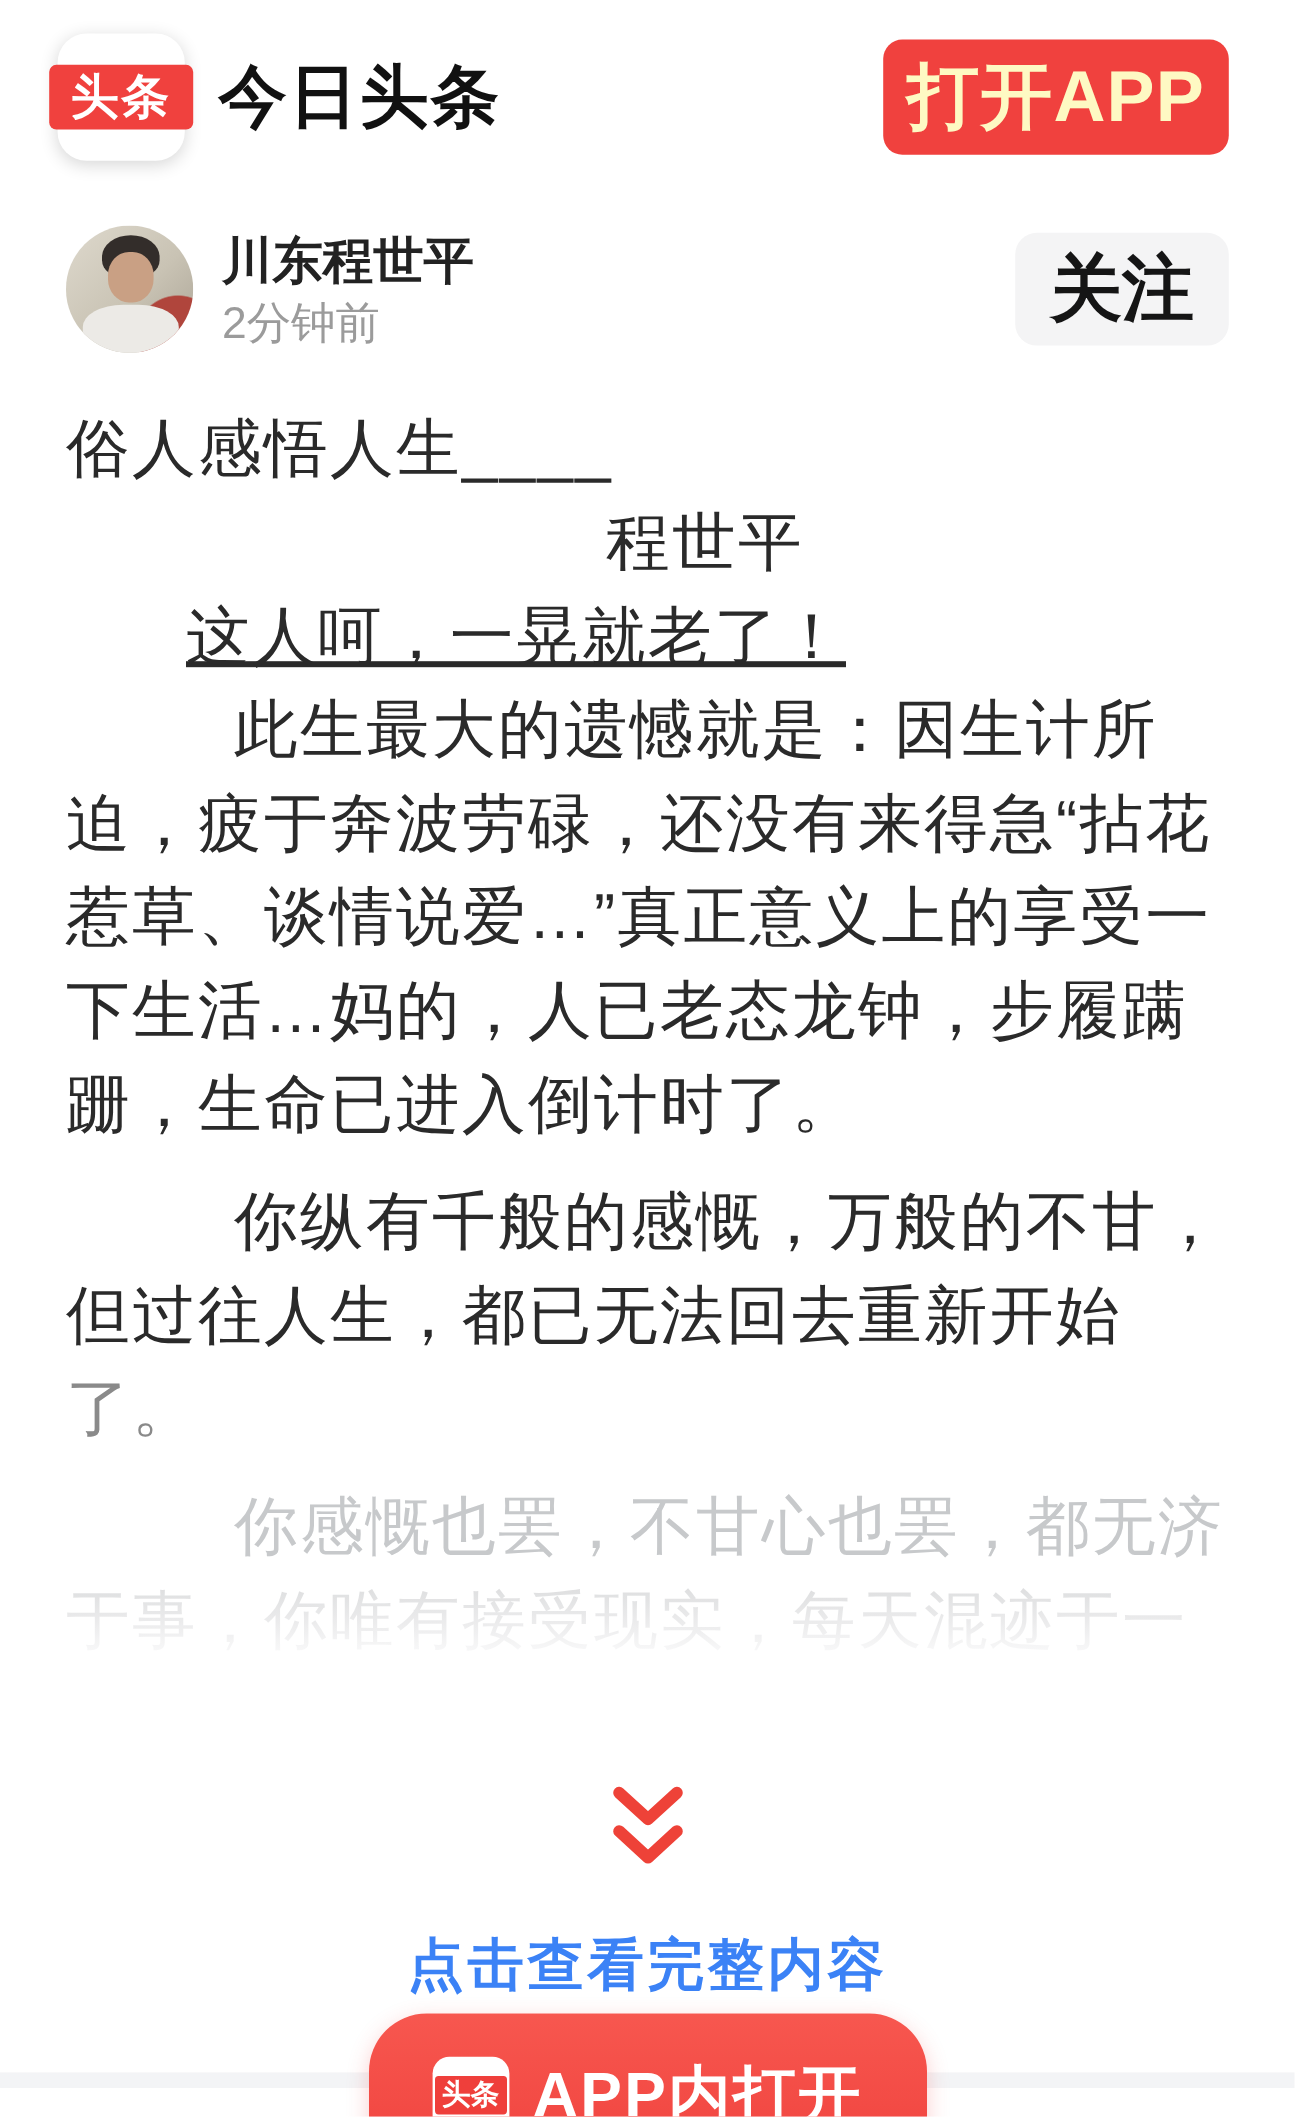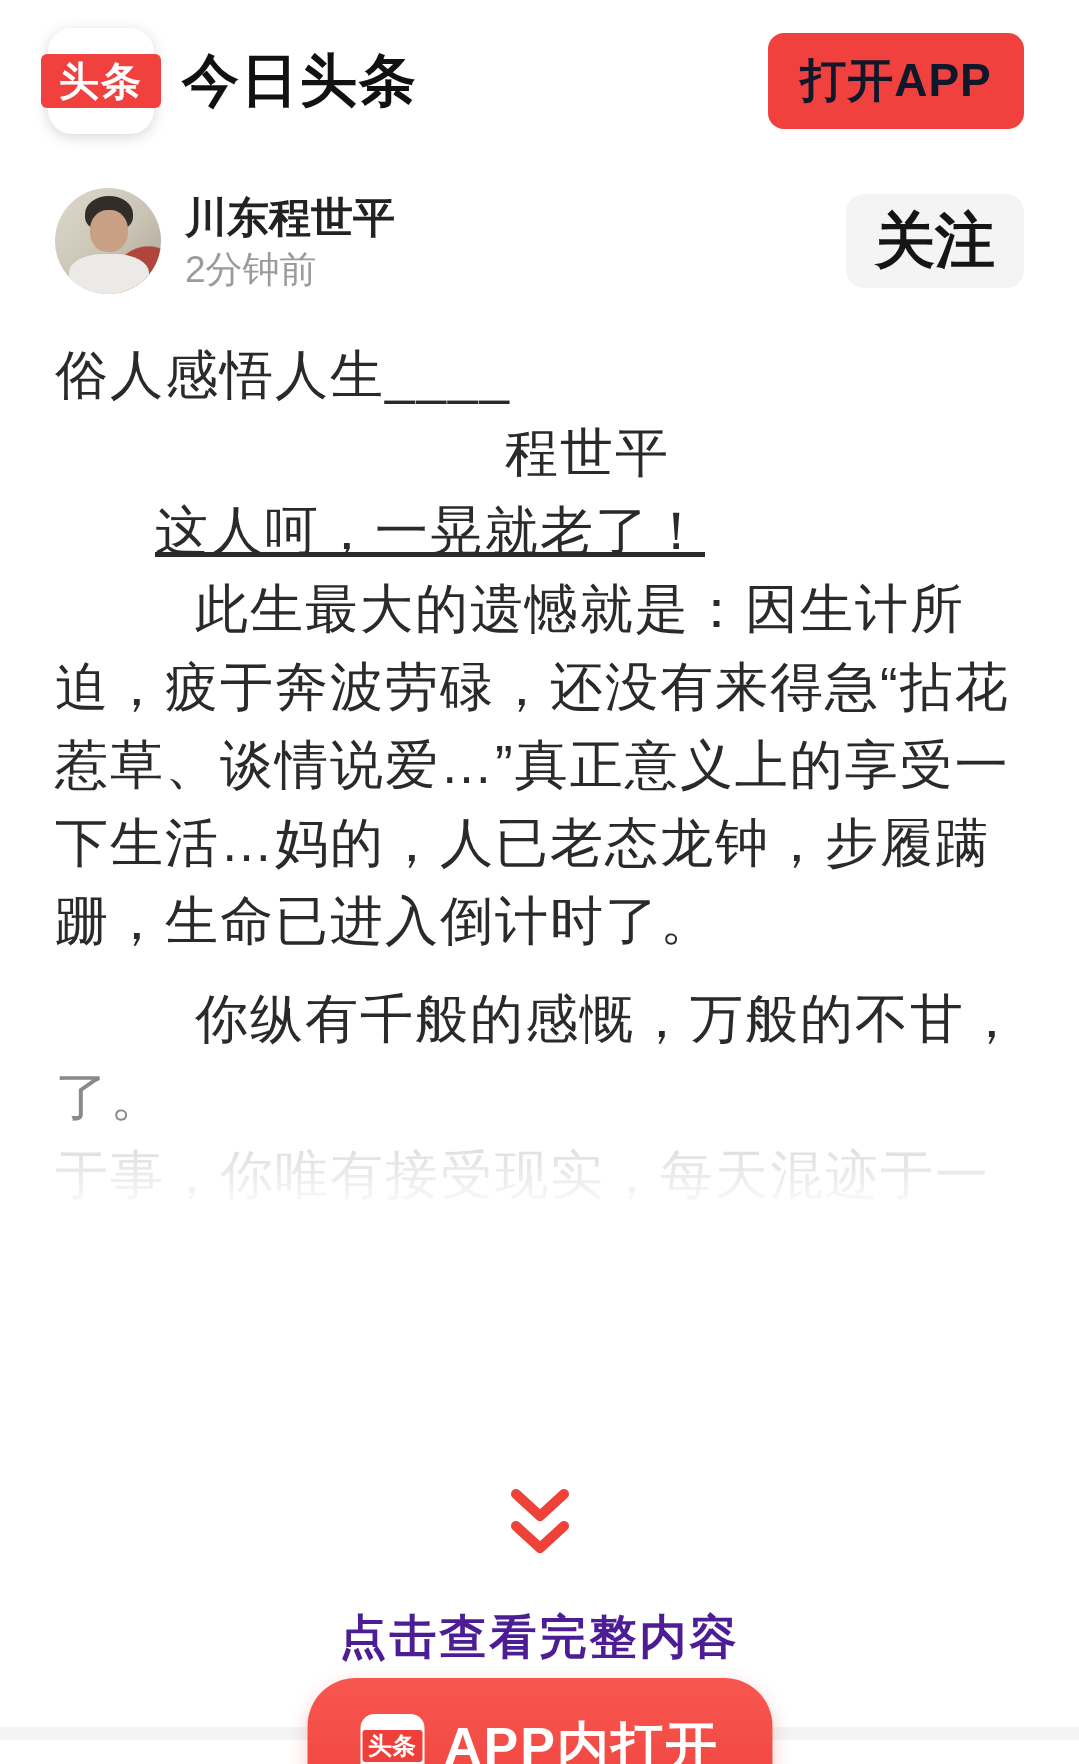--- a/index.html
+++ b/index.html
@@ -8,22 +8,22 @@
     font-family:"Liberation Sans","DejaVu Sans",sans-serif;color:#1a1a1a;
   }
   
   .topbar{position:absolute;top:28px;left:48px;right:55px;height:106px;display:flex;align-items:center;}
   .logo{position:relative;width:106px;height:106px;background:#fff;border-radius:24px;
         box-shadow:0 3px 14px rgba(0,0,0,.16);flex:0 0 auto;}
   .logo .band{position:absolute;left:-7px;right:-7px;top:26px;height:54px;background:#f0413e;border-radius:6px;
         display:flex;align-items:center;justify-content:center;}
   .logo .band span{color:#fff;font-size:40px;font-weight:bold;letter-spacing:2px;line-height:1;}
   .app-name{margin-left:28px;font-size:57px;font-weight:bold;color:#111;letter-spacing:2px;}
-  .open-app{margin-left:auto;width:256px;height:96px;background:#f0413e;border:none;border-radius:16px;
-        color:#0f172a;font-size:46px;font-weight:bold;font-family:inherit;letter-spacing:1px;}
+  .open-app{margin-left:auto;width:288px;height:96px;background:#f0413e;border:none;border-radius:16px;
+        color:#fef9c3;font-size:60px;font-weight:bold;font-family:inherit;letter-spacing:1px;}
   
   .author-row{position:absolute;top:188px;left:55px;right:55px;height:106px;display:flex;align-items:center;}
   .avatar{position:relative;width:106px;height:106px;border-radius:50%;overflow:hidden;flex:0 0 auto;
         background:
           radial-gradient(circle at 88% 88%, #b0453c 0 26%, rgba(0,0,0,0) 27%),
           linear-gradient(135deg,#ded9cd 0%,#c9c3b4 55%,#a9a294 100%);}
   .avatar .hair{position:absolute;top:8px;left:30px;width:48px;height:36px;border-radius:50% 50% 42% 42%;background:#332d2a;}
   .avatar .face{position:absolute;top:22px;left:35px;width:38px;height:42px;border-radius:46%;background:#c9a084;}
   .avatar .shirt{position:absolute;bottom:-4px;left:14px;width:80px;height:44px;border-radius:42% 42% 0 0;background:#eceae6;}
   .author-meta{margin-left:24px;display:flex;flex-direction:column;justify-content:center;}
@@ -39,21 +39,21 @@
   .article .ind2{padding-left:140px;}
   .article .sig{padding-left:450px;}
   .article .gap{margin-top:20px;}
   .article .fade1{color:#8a8a8a;}
   .article .fade2{color:#c7c9cb;}
   .article .fade3{background:linear-gradient(180deg,#d9dadb 0%,#ededee 55%,#ffffff 100%);
         -webkit-background-clip:text;background-clip:text;color:transparent;}
   
   .chevron-wrap{position:absolute;top:1486px;left:0;width:100%;display:flex;justify-content:center;}
   .expand-hint{position:absolute;top:1606px;left:0;width:100%;text-align:center;
-        color:#4c1d95;font-size:47px;font-weight:bold;letter-spacing:3px;}
+        color:#3b82f6;font-size:47px;font-weight:bold;letter-spacing:3px;}
   .divider{position:absolute;top:1727px;left:0;width:100%;height:13px;background:#f3f4f6;}
   .open-in-app{position:absolute;top:1678px;left:50%;transform:translateX(-50%);
         width:465px;height:150px;border:none;border-radius:48px;z-index:2;
         background:linear-gradient(180deg,#f7574f 0%,#ef3f3b 100%);
         display:flex;align-items:flex-start;justify-content:center;gap:20px;padding-top:36px;
         font-family:inherit;box-shadow:0 6px 18px rgba(240,65,62,.25);}
   .mini-logo{position:relative;width:64px;height:64px;background:#fff;border-radius:14px;flex:0 0 auto;}
   .mini-logo .band{position:absolute;left:2px;right:2px;top:16px;height:32px;background:#ef3f3b;border-radius:3px;
         display:flex;align-items:center;justify-content:center;}
   .mini-logo .band span{color:#fff;font-size:24px;font-weight:bold;line-height:1;}
@@ -90,21 +90,23 @@
   <article class="article">
       <div class="line ">俗人感悟人生____</div>
       <div class="line sig">程世平</div>
       <div class="line ind">这人呵，一晃就老了！</div>
       <div class="line ind2">此生最大的遗憾就是：因生计所</div>
       <div class="line ">迫，疲于奔波劳碌，还没有来得急“拈花</div>
       <div class="line ">惹草、谈情说爱…”真正意义上的享受一</div>
       <div class="line ">下生活…妈的，人已老态龙钟，步履蹒</div>
       <div class="line ">跚，生命已进入倒计时了。</div>
       <div class="line ind2 gap">你纵有千般的感慨，万般的不甘，</div>
+      <div class="line ">但过往人生，都已无法回去重新开始</div>
       <div class="line fade1">了。</div>
+      <div class="line ind2 gap fade2">你感慨也罢，不甘心也罢，都无济</div>
       <div class="line fade3">于事，你唯有接受现实，每天混迹于一</div>
     </article>
 
   <div class="chevron-wrap">
     <svg width="66" height="70" viewBox="0 0 66 70" fill="none">
       <polyline points="9,8 33,30 57,8" stroke="#ee4238" stroke-width="10" stroke-linecap="round" stroke-linejoin="round" fill="none"></polyline>
       <polyline points="9,40 33,62 57,40" stroke="#ee4238" stroke-width="10" stroke-linecap="round" stroke-linejoin="round" fill="none"></polyline>
     </svg>
   </div>
 

